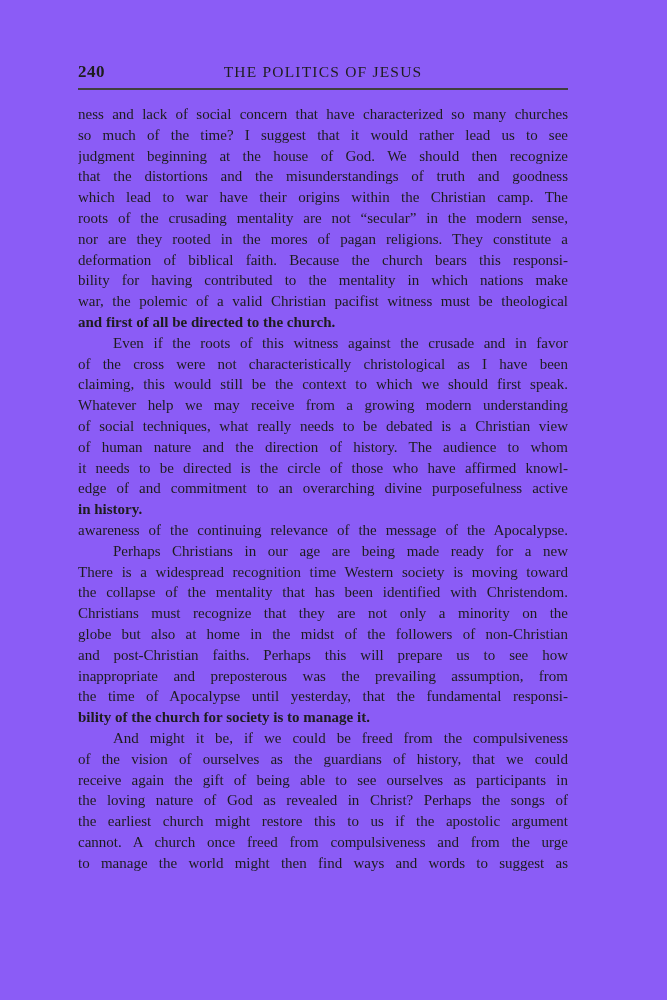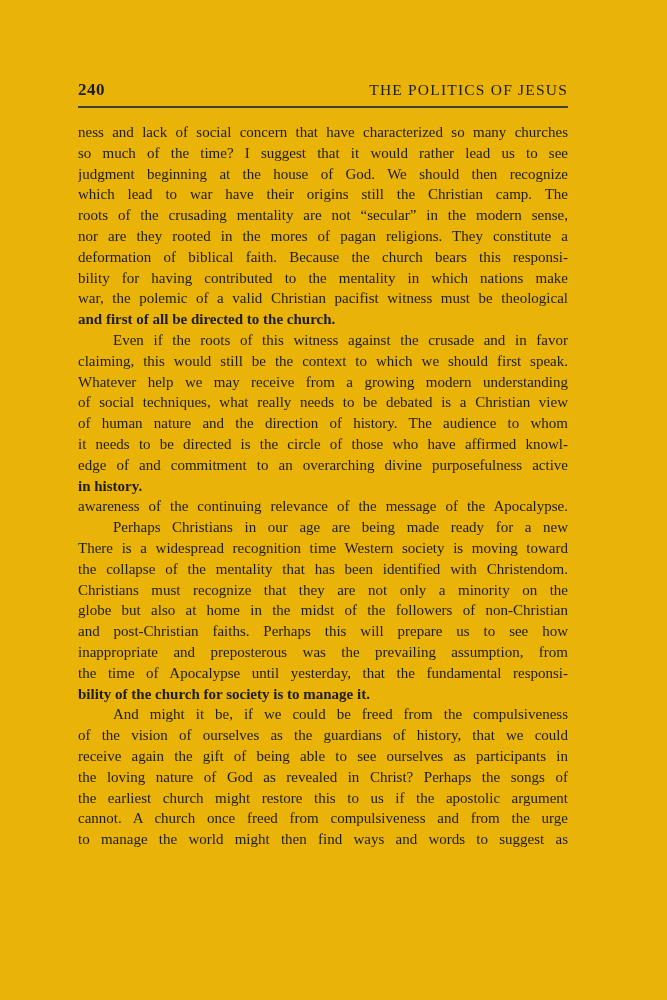--- a/index.html
+++ b/index.html
@@ -29,25 +29,24 @@
   .page-num {
     position: absolute;
     left: 0;
     top: 0;
     font-size: 17px;
     font-weight: bold;
     letter-spacing: 0.5px;
   }
   .running-head {
     display: block;
-    text-align: right;
+    text-align: center;
     font-size: 15.5px;
     letter-spacing: 1.2px;
     padding-top: 1px;
-    margin-top: 18px;
   }
   .rule {
     border-top: 2px solid #3f3f3f;
     margin-top: 2px;
     width: 100%;
   }
   .body {
     margin-top: 14px;
     font-size: 15px;
     line-height: 20.8px;
@@ -68,42 +67,44 @@
   }
   .line.para-last {
     text-align-last: left;
     font-weight: bold;
     -moz-text-align-last: left;
   }
 </style>
 </head>
 <body>
 
-<div class="page" style="color: rgb(29, 29, 29); background: #eab308;">
+<div class="page" style="color: rgb(29, 29, 29); background: #8b5cf6;">
   <div class="content">
     <div class="header">
       <span class="page-num">240</span>
       <span class="running-head">THE POLITICS OF JESUS</span>
     </div>
     <div class="rule" style="border-top-color: rgb(63, 63, 63);"></div>
     <div class="body" id="body-text">
         <div class="paragraph">
           <div class="line">ness and lack of social concern that have characterized so many churches</div>
           <div class="line">so much of the time? I suggest that it would rather lead us to see</div>
           <div class="line">judgment beginning at the house of God. We should then recognize</div>
-          <div class="line">which lead to war have their origins still the Christian camp. The</div>
+          <div class="line">that the distortions and the misunderstandings of truth and goodness</div>
+          <div class="line">which lead to war have their origins within the Christian camp. The</div>
           <div class="line">roots of the crusading mentality are not “secular” in the modern sense,</div>
           <div class="line">nor are they rooted in the mores of pagan religions. They constitute a</div>
           <div class="line">deformation of biblical faith. Because the church bears this responsi-</div>
           <div class="line">bility for having contributed to the mentality in which nations make</div>
           <div class="line">war, the polemic of a valid Christian pacifist witness must be theological</div>
           <div class="line para-last">and first of all be directed to the church.</div>
         </div>
         <div class="paragraph">
           <div class="line first-indent">Even if the roots of this witness against the crusade and in favor</div>
+          <div class="line">of the cross were not characteristically christological as I have been</div>
           <div class="line">claiming, this would still be the context to which we should first speak.</div>
           <div class="line">Whatever help we may receive from a growing modern understanding</div>
           <div class="line">of social techniques, what really needs to be debated is a Christian view</div>
           <div class="line">of human nature and the direction of history. The audience to whom</div>
           <div class="line">it needs to be directed is the circle of those who have affirmed knowl-</div>
           <div class="line">edge of and commitment to an overarching divine purposefulness active</div>
           <div class="line para-last">in history.</div>
         </div>
         <div class="paragraph">
           <div class="line">awareness of the continuing relevance of the message of the Apocalypse.</div>

